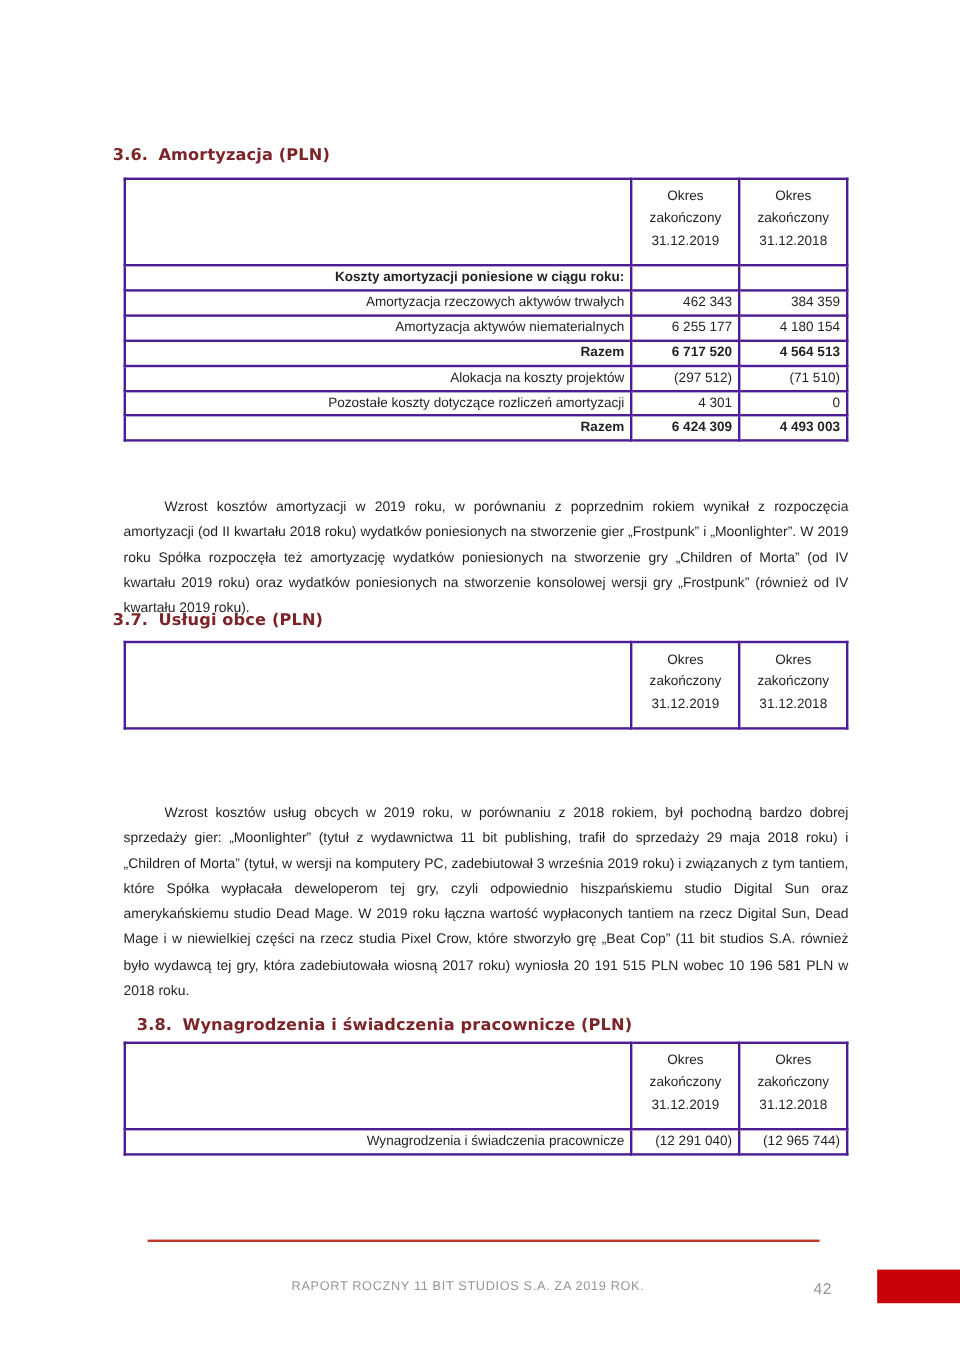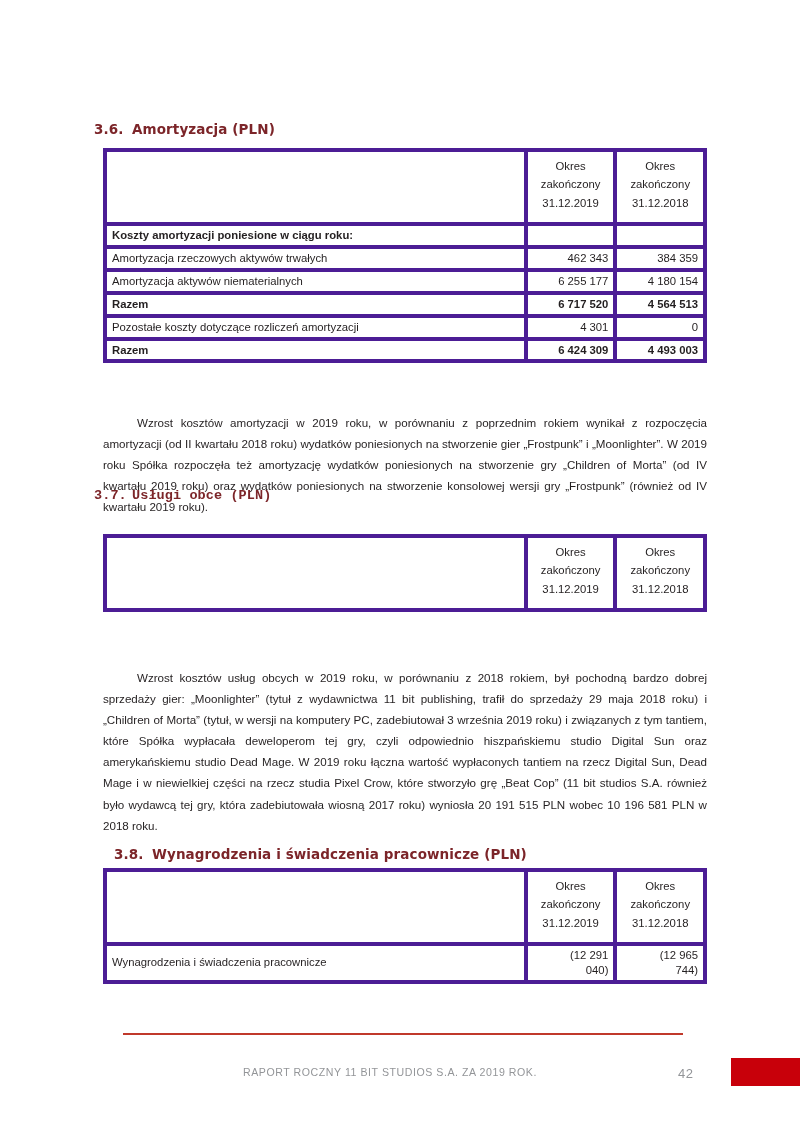--- a/index.html
+++ b/index.html
@@ -73,28 +73,28 @@
 
   
   .fin-table {
     position: absolute;
     border-collapse: collapse;
     table-layout: fixed;
     font-size: 11.3px;
     color: #231f20;
   }
   .fin-table td {
-    border: 4px solid #4c1d95;
+    border: 2px solid #4c1d95;
     padding: 2px 5px;
     vertical-align: middle;
     line-height: 1.32;
     font-weight: 400;
     margin-left: 36px;
   }
-  .fin-table td.label { text-align: left; }
+  .fin-table td.label { text-align: right; }
   .fin-table td.num   { text-align: right; padding-left: 18px; }
   .fin-table td.hd {
     text-align: center;
     vertical-align: top;
     padding-top: 5px;
     line-height: 1.62;
   }
   .fin-table tr.bold td { font-weight: 700; }
   .col-label { width: 404px; }
   .col-v1    { width: 86px; }
@@ -195,35 +195,40 @@
         <td class="label">Amortyzacja aktywów niematerialnych</td>
         <td class="num">6 255 177</td>
         <td class="num">4 180 154</td>
       </tr>
       <tr class="bold">
         <td class="label">Razem</td>
         <td class="num">6 717 520</td>
         <td class="num">4 564 513</td>
       </tr>
       <tr>
+        <td class="label">Alokacja na koszty projektów</td>
+        <td class="num">(297 512)</td>
+        <td class="num">(71 510)</td>
+      </tr>
+      <tr>
         <td class="label">Pozostałe koszty dotyczące rozliczeń amortyzacji</td>
         <td class="num">4 301</td>
         <td class="num">0</td>
       </tr>
       <tr class="bold">
         <td class="label">Razem</td>
         <td class="num">6 424 309</td>
         <td class="num">4 493 003</td>
       </tr>
     </tbody>
   </table>
 
   <div class="para" style="left:103px; top:372px; width:604px;">Wzrost kosztów amortyzacji w 2019 roku, w porównaniu z poprzednim rokiem wynikał z rozpoczęcia amortyzacji (od II kwartału 2018 roku) wydatków poniesionych na stworzenie gier „Frostpunk” i „Moonlighter”. W 2019 roku Spółka rozpoczęła też amortyzację wydatków poniesionych na stworzenie gry „Children of Morta” (od IV kwartału 2019 roku) oraz wydatków poniesionych na stworzenie konsolowej wersji gry „Frostpunk” (również od IV kwartału 2019 roku).</div>
 
-  <div class="h-sec" style="left:94px; top:488px;font-family:Liberation Mono, monospace;">
+  <div class="h-sec" style="left:94px; top:509px;">
     <span class="h-num">3.7.</span><span>Usługi obce (PLN)</span>
   </div>
 
   <table class="fin-table" style="left:103px; top:534px; width:604px;">
     <colgroup>
         <col class="col-label">
         <col class="col-v1">
         <col class="col-v2">
       </colgroup>
     <tbody>

